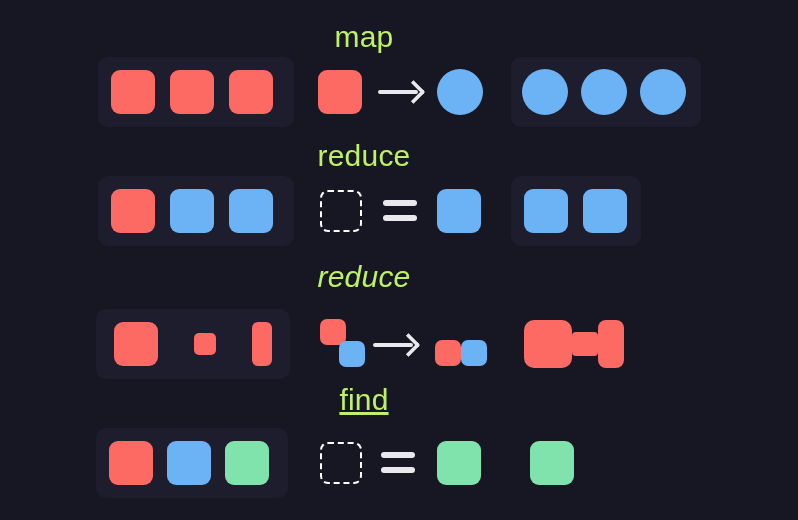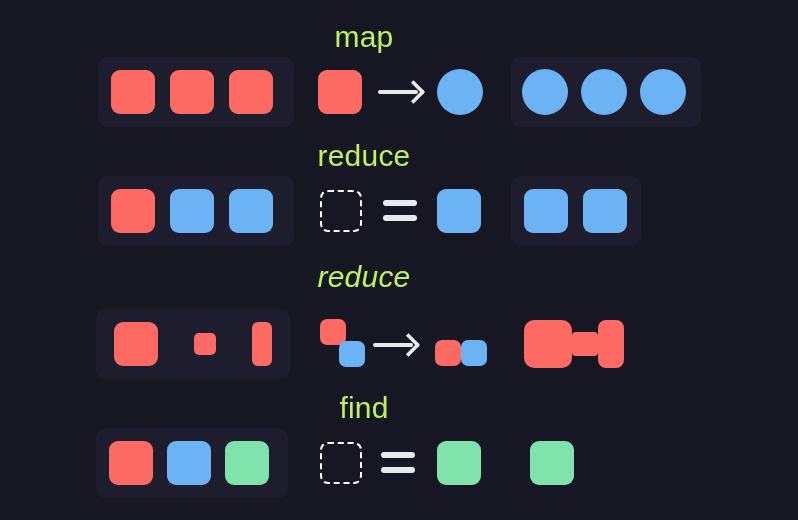--- a/index.html
+++ b/index.html
@@ -282,21 +282,21 @@
 
       <div class="merged-big" style="left:524px; top:13px;">
         <div class="seg s1 c-red"></div>
         <div class="seg s2 c-red"></div>
         <div class="seg s3 c-red"></div>
       </div>
     </div>
   </div>
 
   <div class="row" style="top:371px;">
-    <div class="row-title" style="top:22px;">find</div>
+    <div class="row-title" style="top:14px;text-decoration:underline;">find</div>
 
     <div class="row-body" style="top:55px;">
 
       <div class="group" style="left:96px; top:2px; width:192px; height:70px; padding:0 13px; gap:14px;">
         <div class="shape sq c-red"></div>
         <div class="shape sq c-blue"></div>
         <div class="shape sq c-green"></div>
       </div>
 
       <div class="dashed" style="position:absolute; left:320px; top:16px;"></div>

